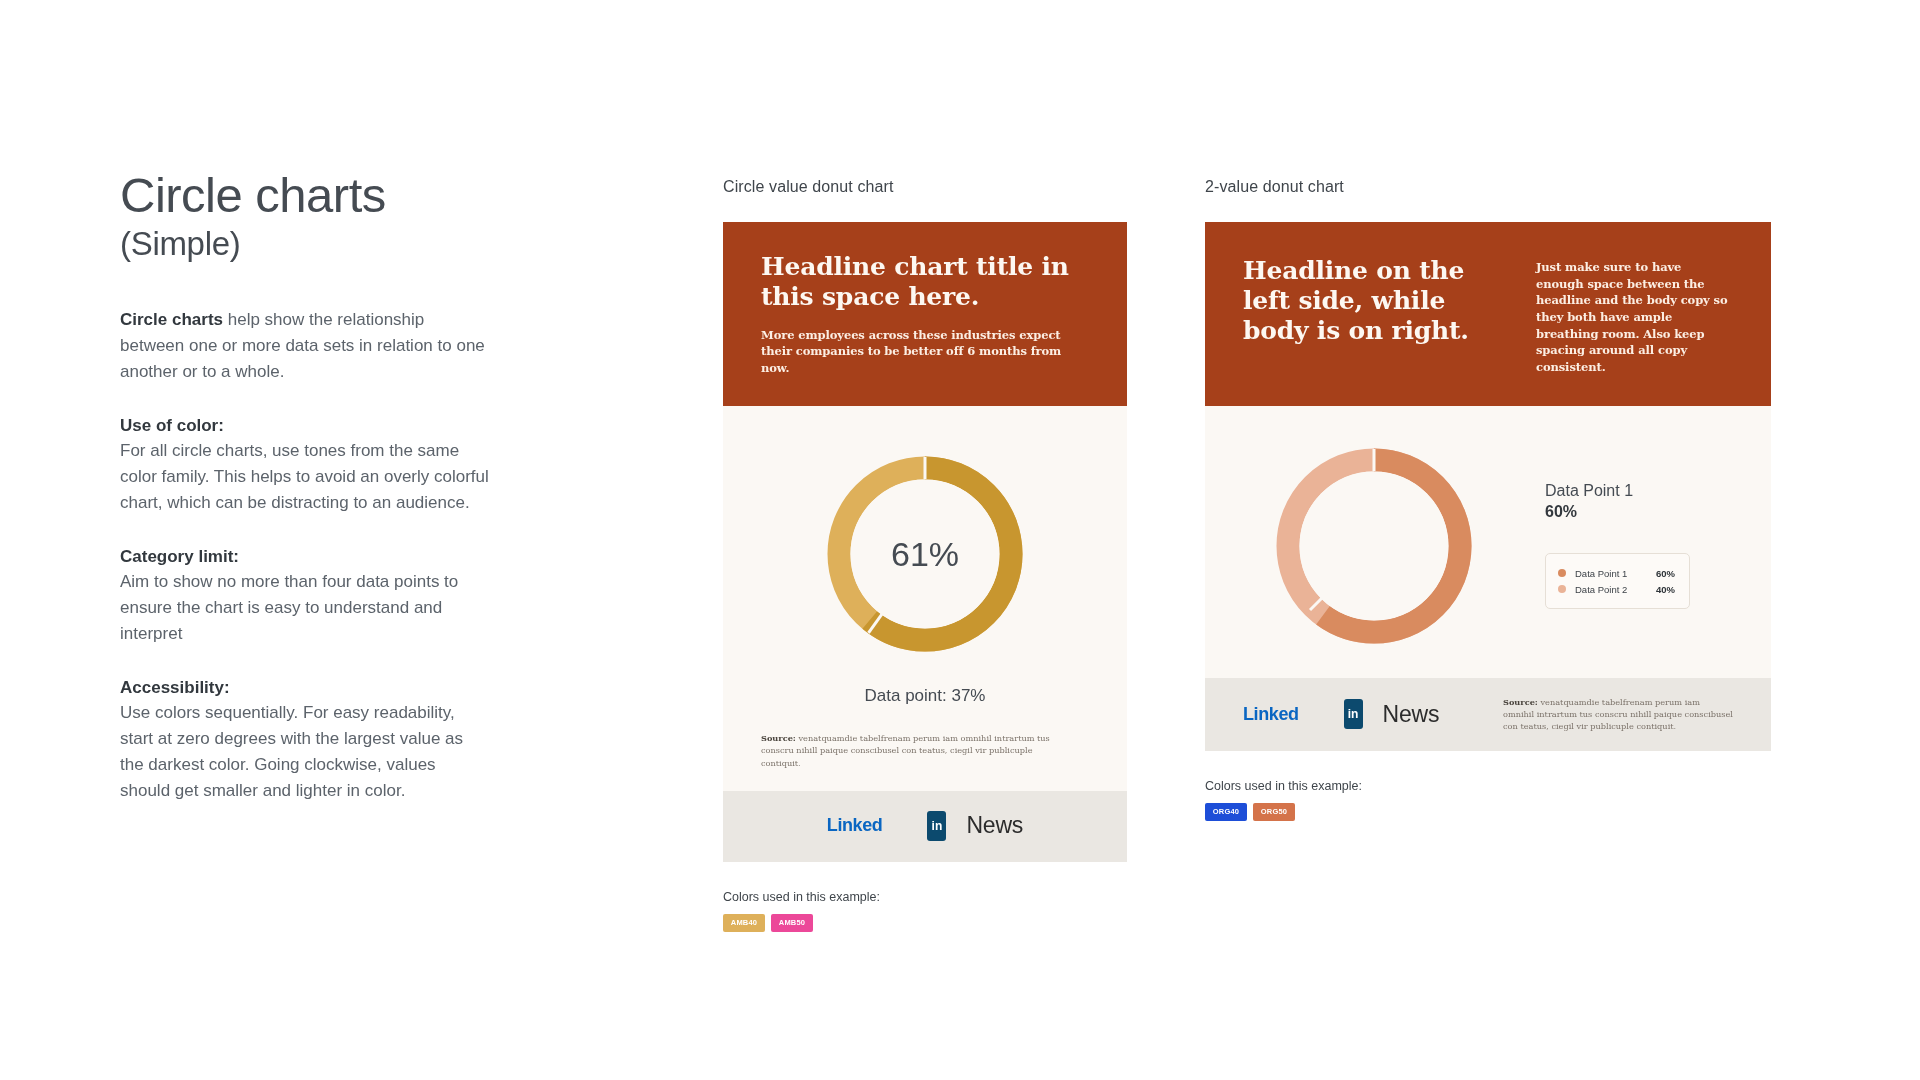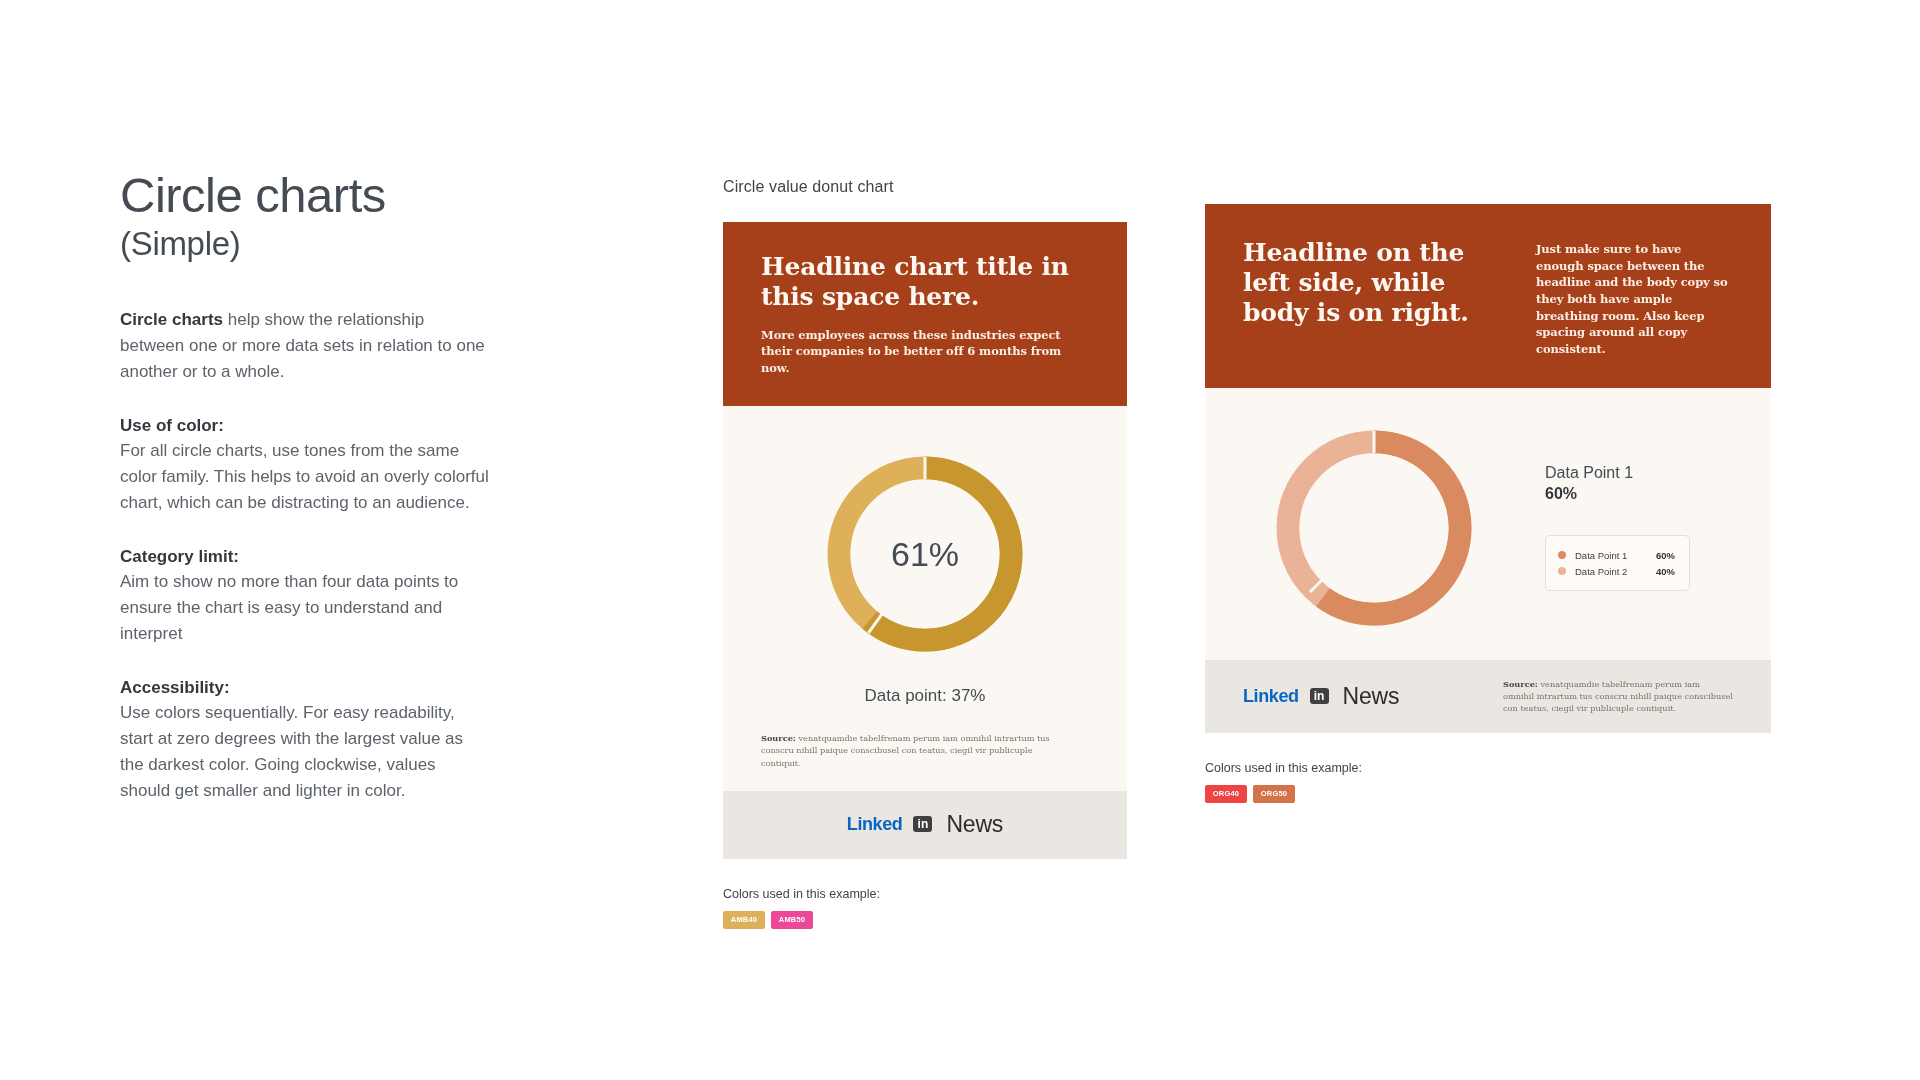--- a/index.html
+++ b/index.html
@@ -87,30 +87,31 @@
   .source-line b { color: #4a443d; font-weight: 700; }
 
   .card-foot {
     background: #eae7e2; padding: 20px 0 21px;
     display: flex; justify-content: center; align-items: center;
   }
   .foot-split { display:flex; align-items:center; justify-content: space-between;
                 background:#eae7e2; padding: 18px 38px 18px 38px; }
 
   
-  .li-lockup { display:flex; align-items:center; gap: 11px; }
+  .li-lockup { display:flex; align-items:center; gap: 17px; }
   .li-word {
     font-size: 18px; font-weight: 700; color: #0a66c2;
     letter-spacing: -0.4px; font-family: "Liberation Sans", sans-serif;
   }
   .li-box {
-    width: 19px; height: 16px; background: #404040; border-radius: 3px;
+    width: 19px; height: 30px; background: #0c4a6e; border-radius: 3px;
     display:flex; align-items:center; justify-content:center;
     color:#fff; font-size: 12px; font-weight: 700; line-height: 1;
     font-family: "Liberation Sans", sans-serif;
+    margin-left: 28px;
   }
   .li-news { font-size: 23px; font-weight: 400; color: #2c2c2c; letter-spacing: -0.2px; margin-left: 3px; }
 
   
   .dp-side { flex: 1; padding-left: 10px; padding-right: 40px; }
   .dp-title { font-size: 16px; color: #454b52; font-weight: 400; }
   .dp-value { font-size: 16px; color: #33383d; font-weight: 700; margin-top: 3px; }
   .legend-box {
     margin-top: 32px; background: #fdfaf7; border: 1px solid #e6dfd6;
     border-radius: 5px; padding: 11px 14px 11px 12px; width: 145px;
@@ -199,20 +200,21 @@
     <div class="colors-used">
       <div class="cu-label">Colors used in this example:</div>
       <div class="swatches">
         <div class="swatch" style="background:#deb05a">AMB40</div>
         <div class="swatch" style="background:#ec4899">AMB50</div>
       </div>
     </div>
   </div>
 
   <div class="card-col-2">
+    <div class="col-label">2-value donut chart</div>
 
     <div class="card">
       <div class="card-head split">
         <div class="head-title big">Headline on the left side, while body is on right.</div>
         <div class="head-body">Just make sure to have enough space between the headline and the body copy so they both have ample breathing room. Also keep spacing around all copy consistent.</div>
       </div>
 
       <div class="card-body body-2">
         <div class="donut-wrap-2">
           <svg width="212" height="212" viewBox="0 0 212 212">
@@ -251,19 +253,19 @@
           <span class="li-box">in</span>
           <span class="li-news">News</span>
         </div>
         <div class="source-line" style="margin:0; max-width:230px;"><b>Source:</b><span> venatquamdie tabelfrenam perum iam omnihil intrartum tus conscru nihill paique conscibusel con teatus, ciegil vir publicuple contiquit.</span></div>
       </div>
     </div>
 
     <div class="colors-used">
       <div class="cu-label">Colors used in this example:</div>
       <div class="swatches">
-        <div class="swatch" style="background:#ef4444">ORG40</div>
+        <div class="swatch" style="background:#1d4ed8">ORG40</div>
         <div class="swatch" style="background:#d4734a">ORG50</div>
       </div>
     </div>
   </div>
 
 </div>
 
 </body></html>

